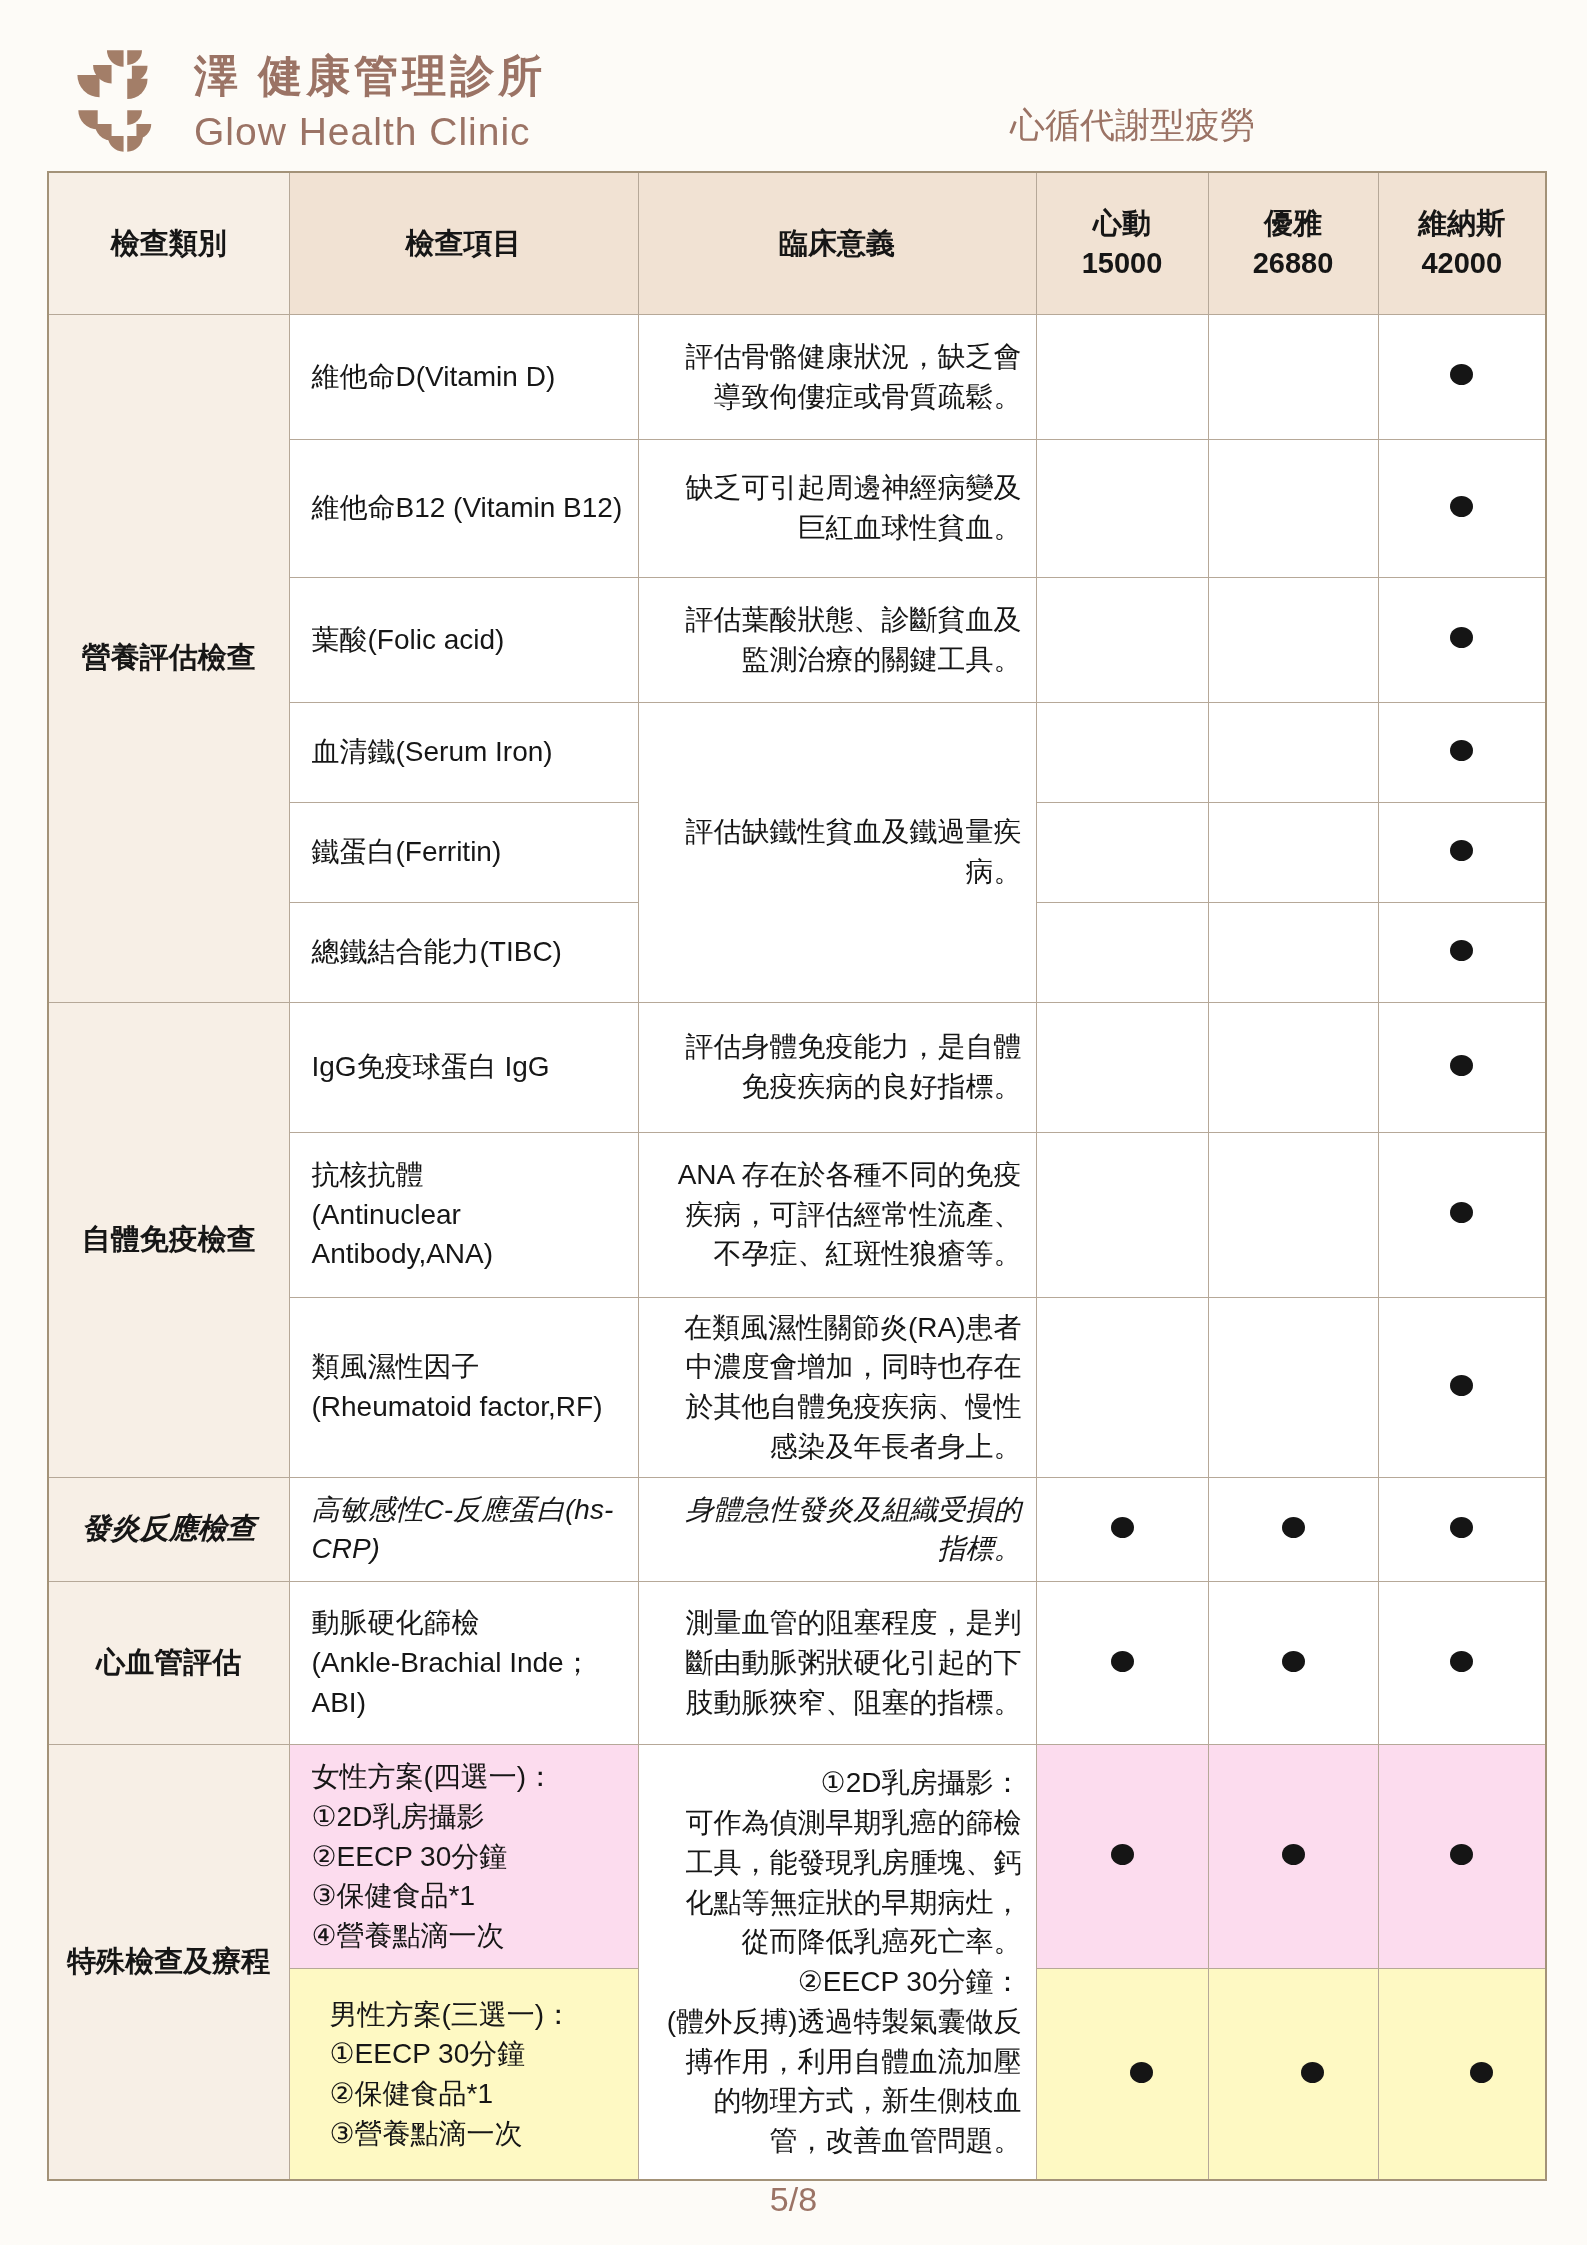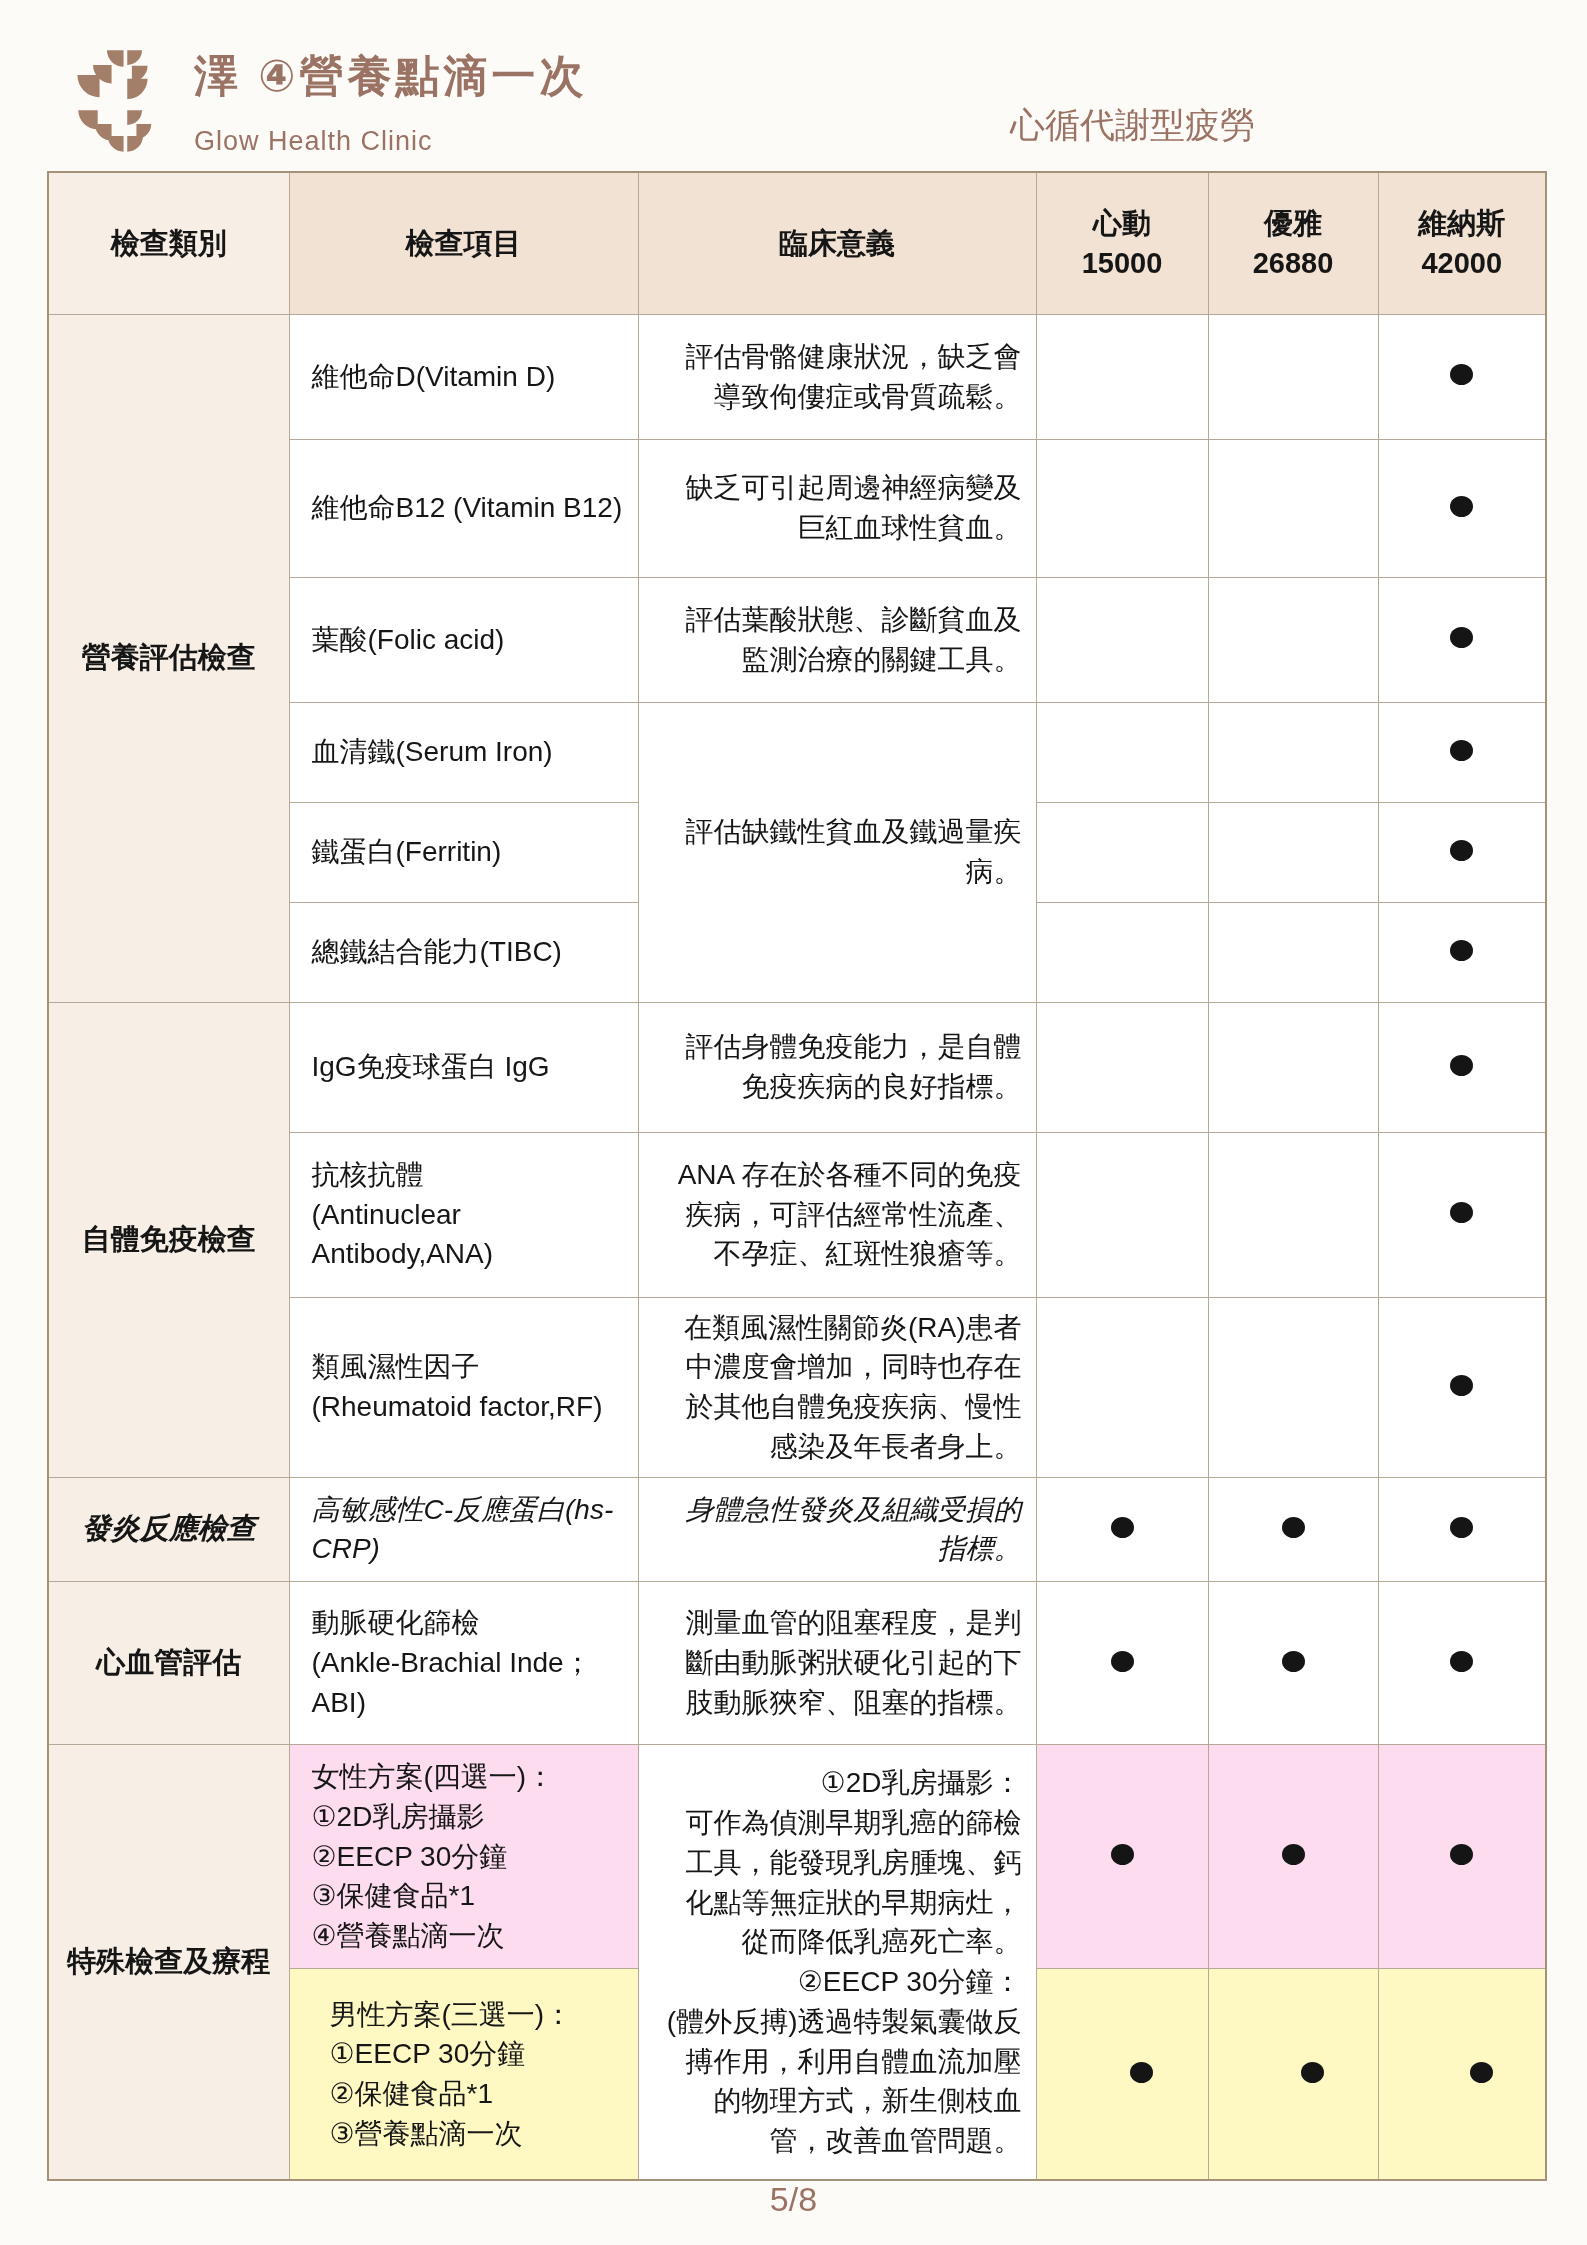--- a/index.html
+++ b/index.html
@@ -10,21 +10,21 @@
     background:#fdfbf7;
     font-family:"Liberation Sans","DejaVu Sans",sans-serif;
     color:#161616;
     overflow:hidden;
   }
 
   
   .logo-mark { position:absolute; left:70px; top:44px; width:96px; height:112px; }
   .brand-text { position:absolute; left:194px; top:52px; }
   .brand-zh { font-size:44px; font-weight:600; color:#9b7365; letter-spacing:4px; line-height:1.1; }
-  .brand-en { font-size:27px; font-weight:400; color:#9b7365; margin-top:26px; letter-spacing:1px; }
+  .brand-en { font-size:39px; font-weight:400; color:#9b7365; margin-top:10px; letter-spacing:1px; }
   .plan-title { position:absolute; left:850px; top:100px; width:565px; text-align:center; color:#9b7365; }
   .plan-title-main { font-size:35px; line-height:1.45; }
   .plan-title-sub  { font-size:36px; line-height:1.5; }
 
   
   table.grid {
     position:absolute; left:47px; top:171px;
     border-collapse:collapse; table-layout:fixed;
     border:2.5px solid #a39278;
   }
@@ -89,21 +89,21 @@
       <path d="M62,35 h22 a22,22 0 0 1 -22,22 z"></path>
       <path d="M30,69  h-21 a21,21 0 0 0 21,21 z"></path>
       <path d="M45,84  h-18 a18,18 0 0 0 18,18 z"></path>
       <path d="M58,97  h-17 a17,17 0 0 0 17,17 z"></path>
       <path d="M62,69  h16 a16,16 0 0 1 -16,16 z"></path>
       <path d="M72,84  h16 a16,16 0 0 1 -16,16 z"></path>
       <path d="M62,97  h17 a17,17 0 0 1 -17,17 z"></path>
     </g>
   </svg>
   <div class="brand-text">
-    <div class="brand-zh">澤 ④營養點滴一次</div>
+    <div class="brand-zh">澤 健康管理診所</div>
     <div class="brand-en">Glow Health Clinic</div>
   </div>
   <div class="plan-title">
     <div class="plan-title-main">心循代謝型疲勞</div>
   </div>
 
   <table class="grid">
     <colgroup>
       <col style="width:241px">
       <col style="width:349px">

